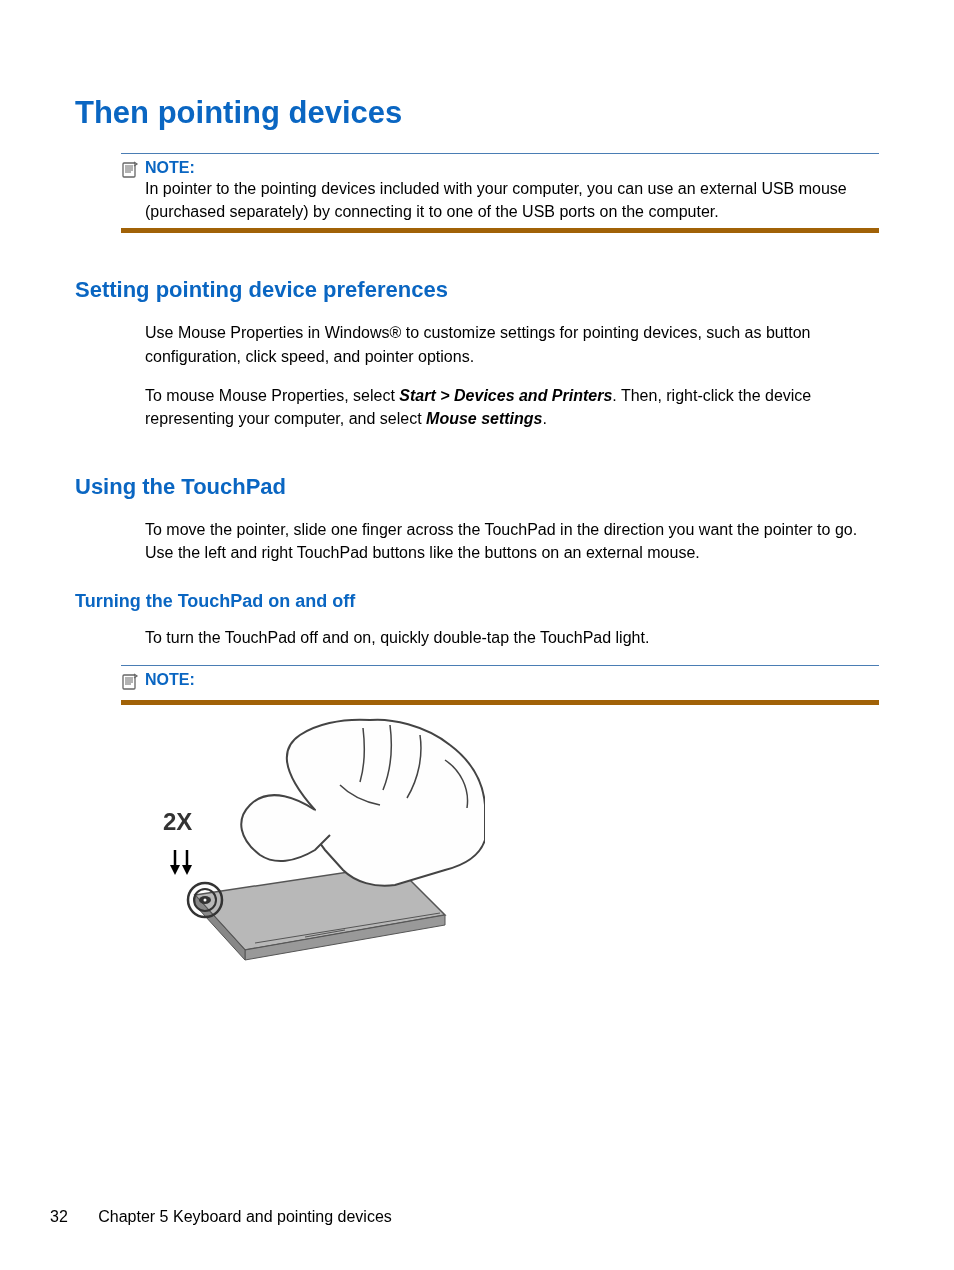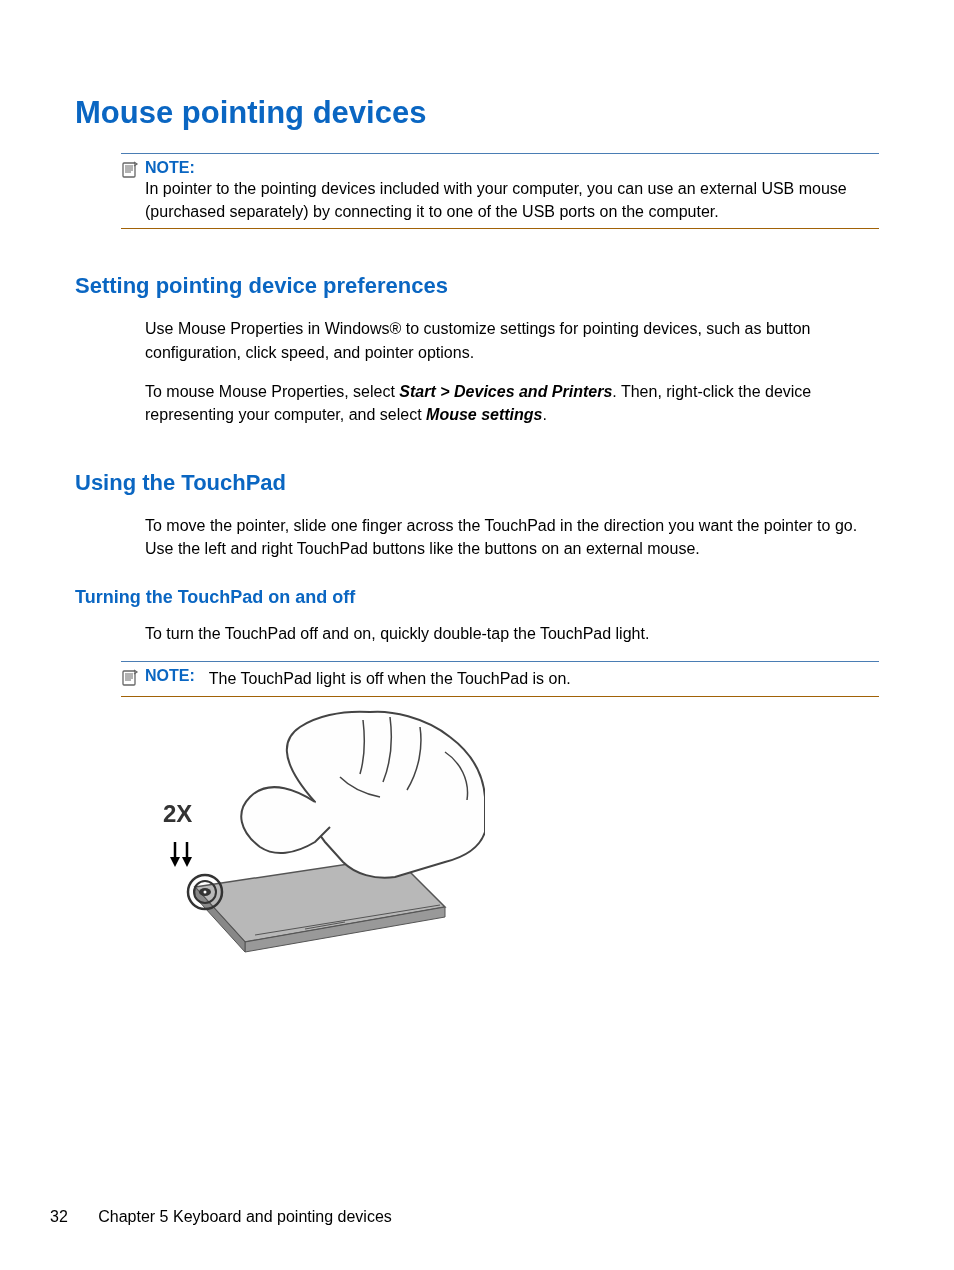--- a/index.html
+++ b/index.html
@@ -29,21 +29,21 @@
   h3.subsection-title {
     color: #0a66c2;
     font-size: 18px;
     font-weight: bold;
     margin-top: 26px;
     margin-bottom: 14px;
   }
   .note-block {
     margin-left: 46px;
     border-top: 1px solid #4a7db4;
-    border-bottom: 1px solid #a16207;
+    border-bottom: 5px solid #a16207;
     padding: 5px 0 5px 0;
     display: flex;
     align-items: flex-start;
     margin-bottom: 6px;
   }
   .note-icon {
     flex: 0 0 auto;
     margin-right: 6px;
     margin-top: 2px;
   }
@@ -75,21 +75,21 @@
     position: absolute;
     bottom: 44px;
     left: 50px;
     font-size: 16px;
   }
   .footer .page-num { margin-right: 26px; }
 </style>
 </head>
 <body>
 
-<h1 class="main-title">Mouse pointing devices</h1>
+<h1 class="main-title">Then pointing devices</h1>
 
 <div class="note-block">
   <span class="note-icon">
     <svg width="18" height="18" viewBox="0 0 18 18">
       <rect x="2" y="2" width="12" height="14" rx="1" fill="none" stroke="#666" stroke-width="1.3"></rect>
       <path d="M4 5h8M4 7h8M4 9h8M4 11h6" stroke="#666" stroke-width="1"></path>
       <path d="M13 1l3 2-3 2" fill="none" stroke="#666" stroke-width="1.2"></path>
     </svg>
   </span>
   <div class="note-body">
@@ -117,21 +117,20 @@
 <div class="note-block">
   <span class="note-icon">
     <svg width="18" height="18" viewBox="0 0 18 18">
       <rect x="2" y="2" width="12" height="14" rx="1" fill="none" stroke="#666" stroke-width="1.3"></rect>
       <path d="M4 5h8M4 7h8M4 9h8M4 11h6" stroke="#666" stroke-width="1"></path>
       <path d="M13 1l3 2-3 2" fill="none" stroke="#666" stroke-width="1.2"></path>
     </svg>
   </span>
   <div class="note-body">
     <span class="note-label">NOTE:</span>
-    <span class="note-text">The TouchPad light is off when the TouchPad is on.</span>
   </div>
 </div>
 
 <div class="illustration">
   <svg width="340" height="250" viewBox="0 0 340 250">
 
     <text x="18" y="115" font-family="Arial" font-size="24" font-weight="bold" fill="#333">2X</text>
 
     <line x1="30" y1="135" x2="30" y2="155" stroke="#000" stroke-width="2.5"></line>
     <polygon points="30,160 25,150 35,150" fill="#000"></polygon>

